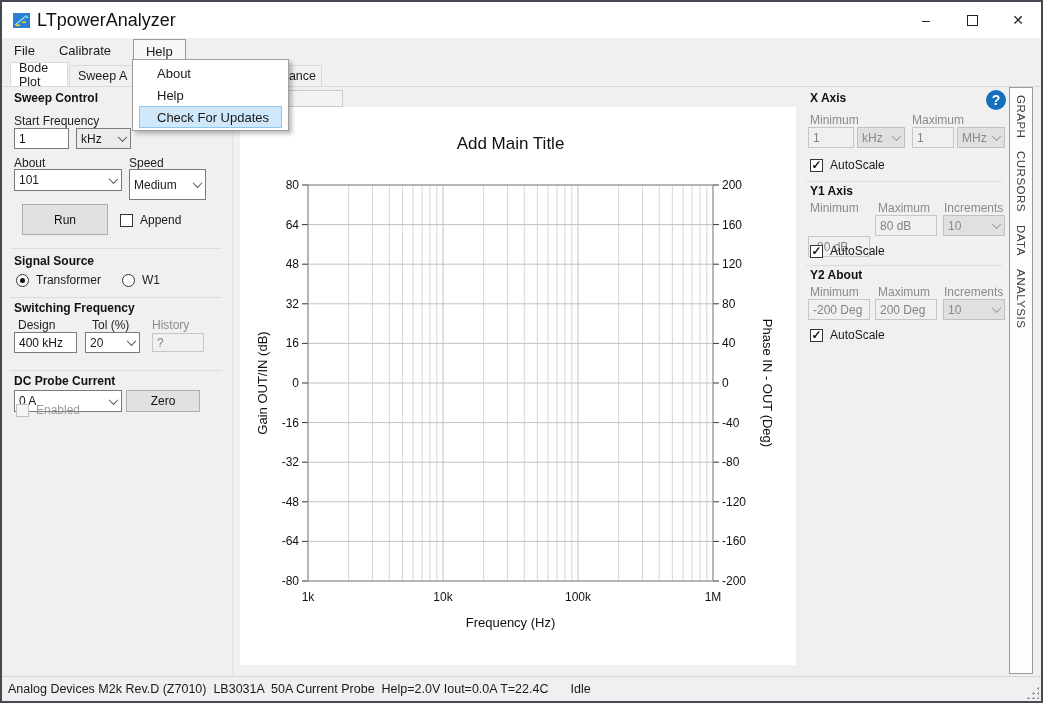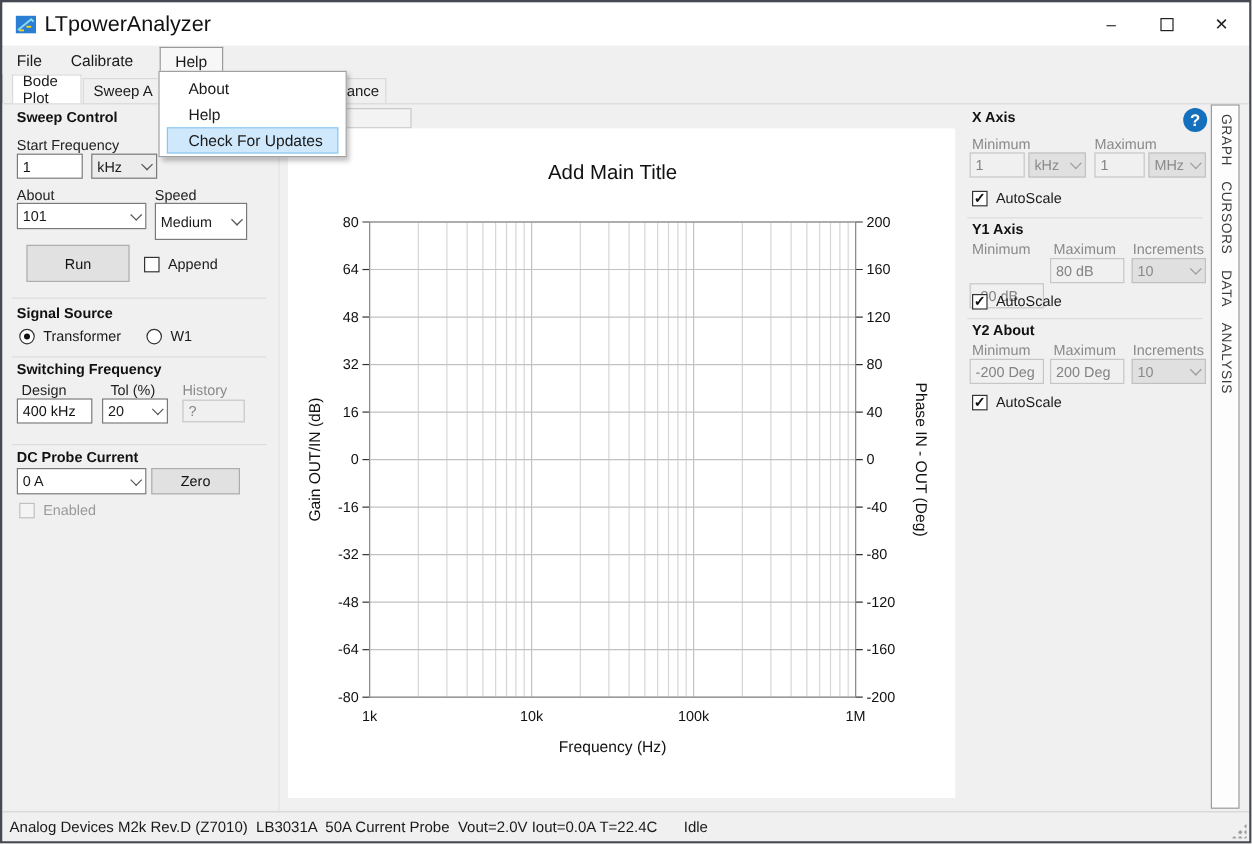--- a/index.html
+++ b/index.html
@@ -173,21 +173,21 @@
 
       <div class="sep" style="top:283px;"></div>
       <div class="sec-title" style="left:12px; top:287px;">DC Probe Current</div>
       <div class="combo" style="left:12px; top:303px; width:108px; height:22px;">
         <span class="ctext">0 A</span>
         <span class="chev"></span>
       </div>
       <div class="btn" style="left:124px; top:303px; width:74px; height:22px;">
           <span>Zero</span>
         </div>
-      <div class="cbrow dim" style="left:14px; top:331px;">
+      <div class="cbrow dim" style="left:14px; top:316px;">
         <span class="cbx off"></span>
         <span class="cblabel">Enabled</span>
       </div>
     </div>
 
     <div id="graphpanel">
       <div id="graph-toolbar-box"></div>
       <div id="chart-canvas">
         <svg id="chart-svg" width="556" height="558" viewBox="0 0 556 558">
             <line x1="108.63904941463747" y1="78" x2="108.63904941463747" y2="474" stroke="#d6d6d6" stroke-width="1"></line>
@@ -343,21 +343,21 @@
   </div>
 
   <div id="sidetabs" style="top:85px; height:587px;">
     <span class="vtab">GRAPH</span>
     <span class="vtab">CURSORS</span>
     <span class="vtab">DATA</span>
     <span class="vtab">ANALYSIS</span>
   </div>
 
   <div id="statusbar">
-    <span id="status-text">Analog Devices M2k Rev.D (Z7010)  LB3031A  50A Current Probe  Vout=2.0V Iout=0.0A T=22.4C</span>
+    <span id="status-text">Analog Devices M2k Rev.D (Z7010)  LB3031A  50A Current Probe  Help=2.0V Iout=0.0A T=22.4C</span>
     <span id="status-state">Idle</span>
     <div id="resize-grip"></div>
   </div>
 
   <div id="helpmenu">
     <div class="mitem">
         <span>About</span>
       </div>
     <div class="mitem">
         <span>Help</span>

